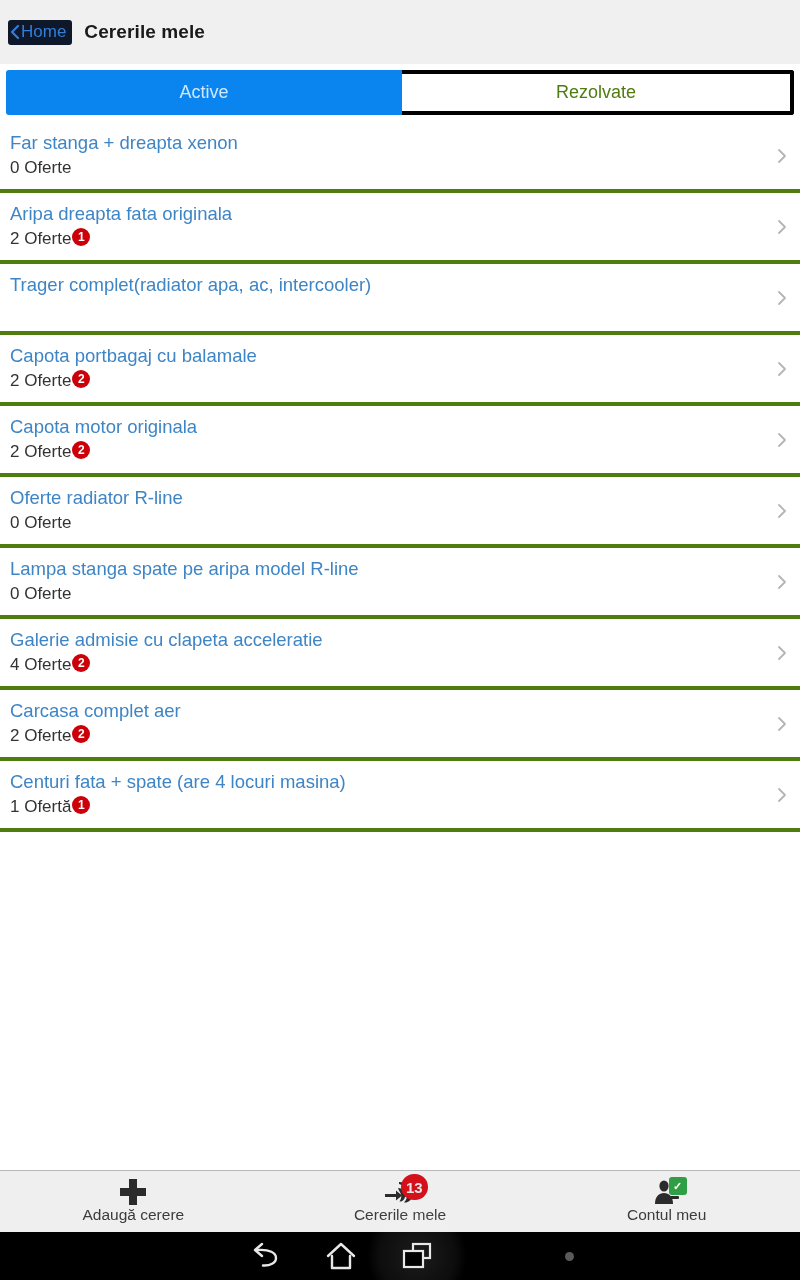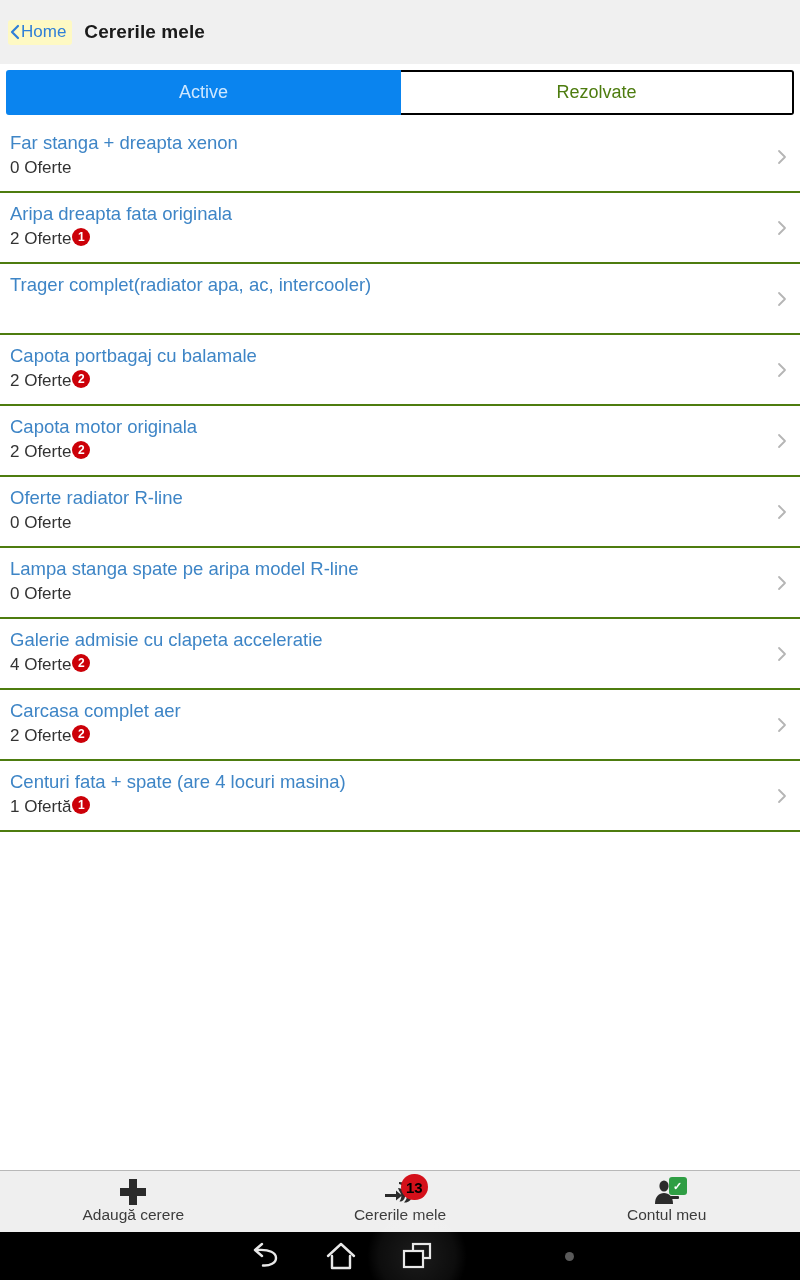--- a/index.html
+++ b/index.html
@@ -16,21 +16,21 @@
   .header {
     position:absolute; top:0; left:0; width:800px; height:64px;
     background:#f0f0f0;
     display:flex; align-items:center;
   }
   .back-btn {
     display:flex; align-items:center;
     margin-left:8px;
     padding:3px 6px 4px 2px;
     border-radius:3px;
-    background:#fef9c3;
+    background:#0f172a;
     cursor:pointer;
   }
   .back-chevron {
     width:10px; height:16px; margin-right:1px;
     position:relative;
   }
   .back-chevron svg { display:block; }
   .back-label {
     color:#2f7fd8; font-size:17px; line-height:18px;
     font-family:"Liberation Sans", sans-serif;
@@ -43,42 +43,42 @@
 
   
   .tabbar {
     position:absolute; top:70px; left:6px;
     width:788px; height:45px;
     display:flex;
   }
   .tab {
     flex:1; display:flex; align-items:center; justify-content:center;
     font-size:18px; cursor:pointer;
-    border:2px solid #000000;
+    border:4px solid #000000;
   }
   .tab.active {
     background:#0a84ef; color:#cfe8ff;
     border-color:#0a84ef;
     border-top-left-radius:3px; border-bottom-left-radius:3px;
   }
   .tab.inactive {
     background:#ffffff; color:#4d7c0f;
     border-left:none;
     border-top-right-radius:3px; border-bottom-right-radius:3px;
   }
 
   
   .list {
     position:absolute; top:122px; left:0; width:800px;
     background:#ffffff;
   }
   .row {
     position:relative;
     height:71px;
-    border-bottom:2px solid #4d7c0f;
+    border-bottom:4px solid #4d7c0f;
     padding:9px 40px 0 10px;
     cursor:pointer;
     background:#ffffff;
   }
   .row:first-child { border-top:none; }
   .row-title {
     color:#3e85c6; font-size:18.5px; line-height:24px;
     white-space:nowrap; overflow:hidden;
   }
   .row-sub {
@@ -123,21 +123,21 @@
     margin-bottom:1px;
   }
   .navlabel { font-size:15.5px; color:#3c3c3c; line-height:18px; }
   .nav-badge {
     position:absolute;
     top:-5px; left:24px;
     min-width:26px; height:26px;
     padding:0 5px;
     border-radius:13px;
     background:#d4101a;
-    color:#000000;
+    color:#e5e5e5;
     font-size:15px; font-weight:bold;
     display:flex; align-items:center; justify-content:center;
   }
   .nav-check {
     position:absolute; top:-2px; left:25px;
     width:18px; height:18px; border-radius:3px;
     background:#2f9e44;
     display:flex; align-items:center; justify-content:center;
     color:#ffffff; font-size:11px; font-weight:bold;
   }

